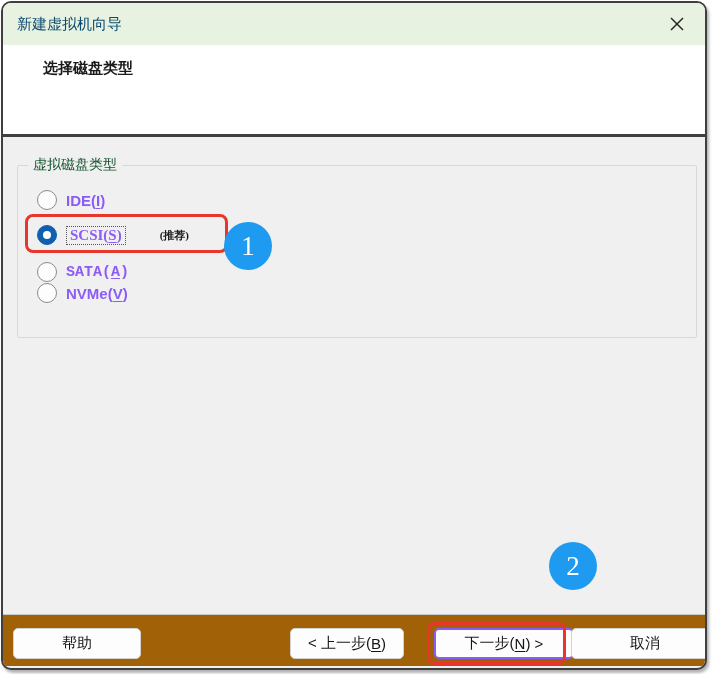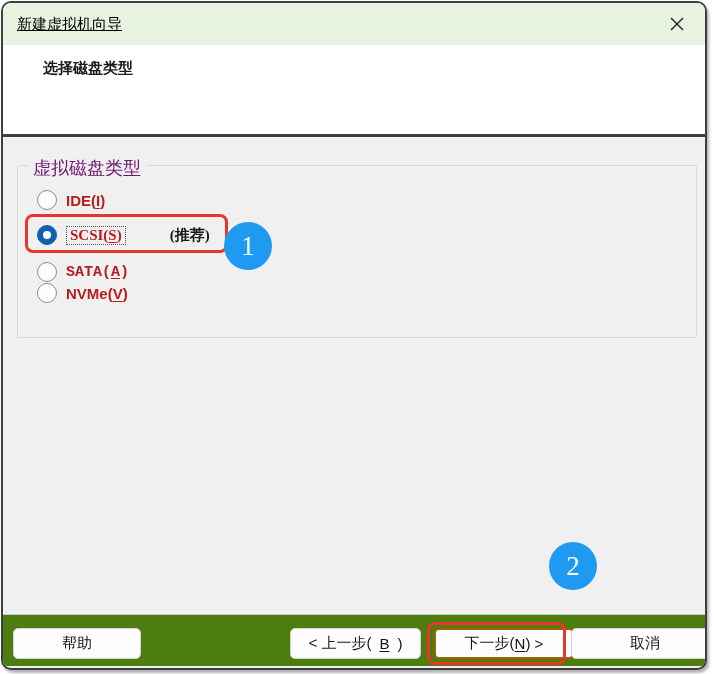--- a/index.html
+++ b/index.html
@@ -11,81 +11,81 @@
     position:absolute; left:1px; top:1px; width:706px; height:669px;
     background:#f0f0f0; border:2px solid #3f3f3f; border-radius:10px;
     overflow:hidden; box-shadow:2px 3px 3px rgba(0,0,0,0.30);
   }
 
   
   .titlebar {
     height:42px; background:#e7f2e1; display:flex; align-items:center;
     padding:0 14px; position:relative;
   }
-  .titlebar .title { font-size:15px; color:#000000;text-decoration:underline; }
+  .titlebar .title { font-size:15px; color:#0c4a6e; }
   .close-btn {
     position:absolute; right:12px; top:5px; width:32px; height:32px;
     display:flex; align-items:center; justify-content:center; cursor:pointer;
     background:transparent; border:none;
   }
 
   
   .header { height:92px; background:#ffffff; border-bottom:3px solid #404040; }
   .header .h-title { font-size:15px; font-weight:bold; padding:14px 0 0 40px; }
   .header .h-sub { font-size:15px; padding:10px 0 0 80px; }
 
   
   .body { position:relative; height:478px; background:#f0f0f0; border-bottom:1px solid #c9c9c9; }
 
   .groupbox {
     position:absolute; left:14px; top:28px; width:680px; height:173px;
     border:1px solid #d8d8d8; border-radius:2px;
   }
   .groupbox .legend {
     position:absolute; top:-10px; left:10px; background:#f0f0f0;
-    padding:0 5px; font-size:18px; color:#701a75;
+    padding:0 5px; font-size:14px; color:#14532d;
   }
 
   .radio-row { position:absolute; left:34px; height:24px; display:flex; align-items:center; cursor:pointer; }
   .radio {
     width:20px; height:20px; border-radius:50%; background:#fdfdfd;
     border:1.5px solid #8b8b8b; margin-right:9px; position:relative; flex:0 0 auto;
   }
   .radio.selected { background:#1160b0; border:1.5px solid #1160b0; }
   .radio.selected::after {
     content:""; position:absolute; left:50%; top:50%; width:8px; height:8px;
     margin:-4px 0 0 -4px; border-radius:50%; background:#ffffff;
   }
-  .radio-label { font-size:15px; font-weight:600; color:#b91c1c; white-space:nowrap; }
+  .radio-label { font-size:15px; font-weight:600; color:#8b5cf6; white-space:nowrap; }
   .focus-rect { border:1px dotted #555; padding:0 3px; }
-  .suffix { margin-left:44px; font-size:15px; font-weight:600; }
+  .suffix { margin-left:34px; font-size:11px; font-weight:600; }
   .key { text-decoration:underline; text-underline-offset:2px; }
 
   
   .hl-rect {
     position:absolute; border:3px solid #e8362d; border-radius:8px;
     background:transparent; pointer-events:none;
   }
   .badge {
     position:absolute; width:48px; height:48px; border-radius:50%;
     background:#1e9bf0; color:#ffffff; display:flex; align-items:center; justify-content:center;
     font-family:"Liberation Serif", serif; font-size:27px; pointer-events:none;
   }
 
   
-  .footer { position:relative; height:51px; background:#4d7c0f; }
+  .footer { position:relative; height:51px; background:#a16207; }
   .btn {
     position:absolute; top:13px; height:31px; background:#fdfdfd;
     border:1px solid #d2d2d2; border-radius:5px; font-size:15px; color:#141414;
     display:flex; align-items:center; justify-content:center; cursor:pointer;
     font-family:"Liberation Sans", sans-serif; white-space:nowrap;
   }
   .btn-help   { left:10px;  width:128px; }
-  .btn-back   { left:287px; width:131px;gap:8px; }
-  .btn-next   { left:431px; width:140px; border:2px solid #a16207; }
+  .btn-back   { left:287px; width:114px; }
+  .btn-next   { left:431px; width:140px; border:2px solid #8b5cf6; }
   .btn-cancel { left:568px; width:148px; }
 </style>
 </head>
 <body>
 
 <div class="canvas">
   <div class="window">
 
     <div class="titlebar">
       <span class="title">新建虚拟机向导</span>

